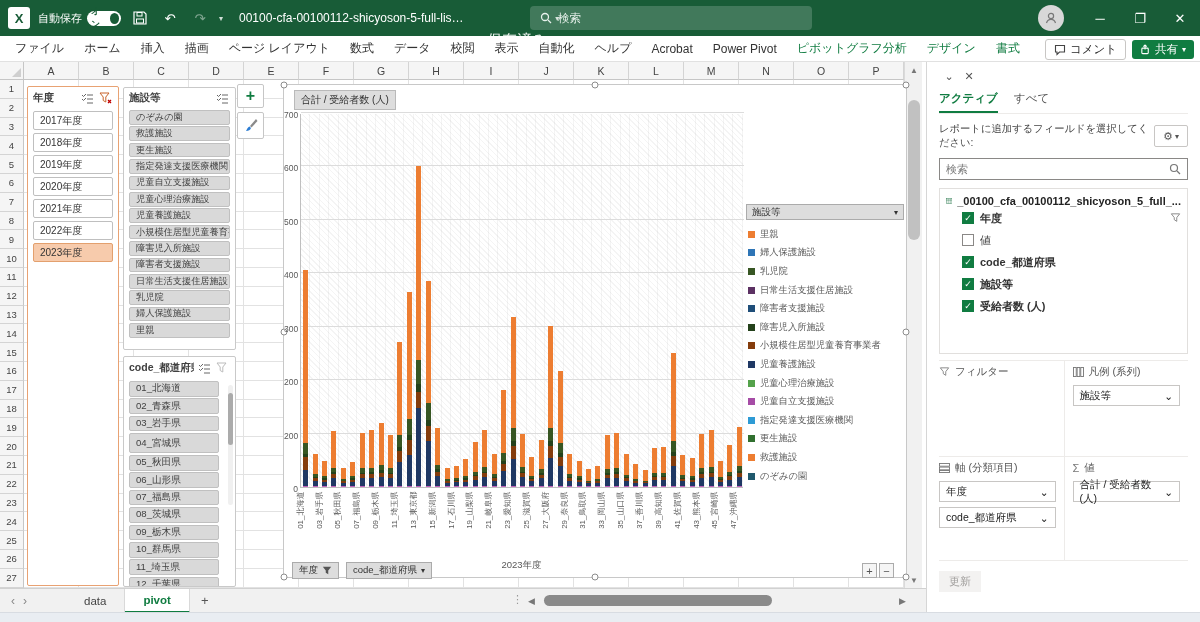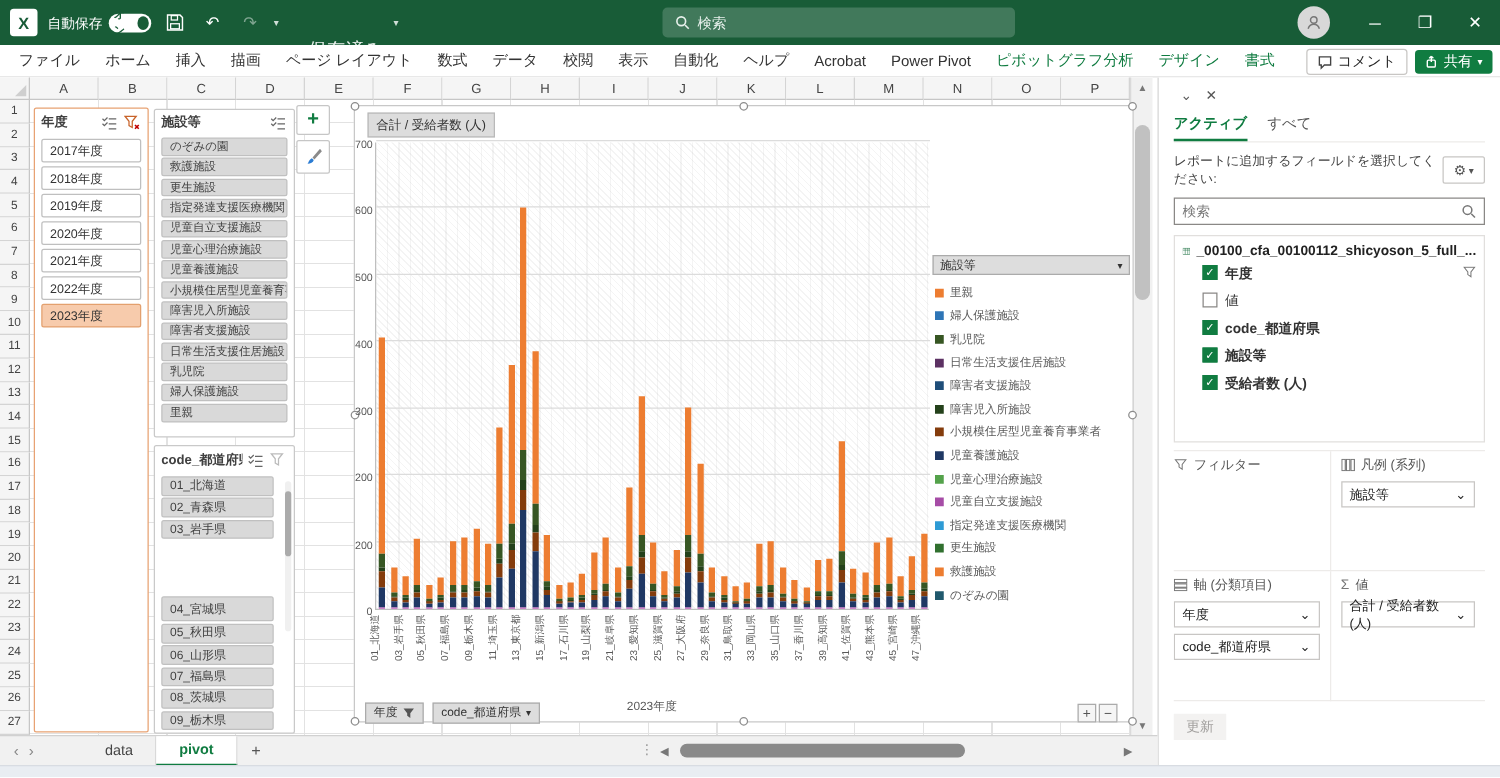--- a/index.html
+++ b/index.html
@@ -158,20 +158,21 @@
       <span class="tb-btn">
         <svg width="14" height="14" viewBox="0 0 14 14">
             <path d="M1 1h10l2 2v10H1z" fill="none" stroke="#fff" stroke-width="1.2"></path>
             <rect x="3.5" y="8" width="7" height="4" fill="none" stroke="#fff"></rect>
             <rect x="4" y="1.5" width="5" height="3.5" fill="none" stroke="#fff"></rect>
           </svg>
       </span>
       <span class="tb-btn">↶</span>
       <span class="tb-btn dim">↷</span>
       <span class="tb-caret">▾</span>
+      <span class="fname">00100-cfa-00100112-shicyoson-5-full-lis…</span>
       <span class="fstatus">• 保存済み</span>
       <span class="tb-caret">▾</span>
     </div>
     <div class="tb-search">
       <svg width="12" height="12" viewBox="0 0 12 12">
           <circle cx="5" cy="5" r="3.5" fill="none" stroke="#E8F1EC" stroke-width="1.3"></circle>
           <line x1="8" y1="8" x2="11" y2="11" stroke="#E8F1EC" stroke-width="1.3"></line>
         </svg>
       <span>検索</span>
     </div>
@@ -358,21 +359,21 @@
       <span class="sl-ico">
         <svg width="13" height="12" viewBox="0 0 13 12">
             <path d="M1 1h9L6.8 5v5L4.2 8.5V5z" fill="none" stroke="#BBB"></path>
           </svg>
       </span>
     </div>
     <div class="sl-items" style="gap:1.9px;width:100px;">
         <div class="sl-item gray" style="height: 15.5px; font-size: 9.6px;">01_北海道</div>
         <div class="sl-item gray" style="height: 15.5px; font-size: 9.6px;">02_青森県</div>
         <div class="sl-item gray" style="height: 15.5px; font-size: 9.6px;">03_岩手県</div>
-        <div class="sl-item gray" style="height: 20px; font-size: 9.6px; margin-top: 44px;">04_宮城県</div>
+        <div class="sl-item gray" style="height: 20px; font-size: 9.6px;">04_宮城県</div>
         <div class="sl-item gray" style="height: 15.5px; font-size: 9.6px;">05_秋田県</div>
         <div class="sl-item gray" style="height: 15.5px; font-size: 9.6px;">06_山形県</div>
         <div class="sl-item gray" style="height: 15.5px; font-size: 9.6px;">07_福島県</div>
         <div class="sl-item gray" style="height: 15.5px; font-size: 9.6px; text-align: right;">08_茨城県</div>
         <div class="sl-item gray" style="height: 15.5px; font-size: 9.6px;">09_栃木県</div>
         <div class="sl-item gray" style="height: 15.5px; font-size: 9.6px;">10_群馬県</div>
         <div class="sl-item gray" style="height: 15.5px; font-size: 9.6px;">11_埼玉県</div>
         <div class="sl-item gray" style="height: 15.5px; font-size: 9.6px;">12_千葉県</div>
       </div>
     <div class="sl-scroll">

